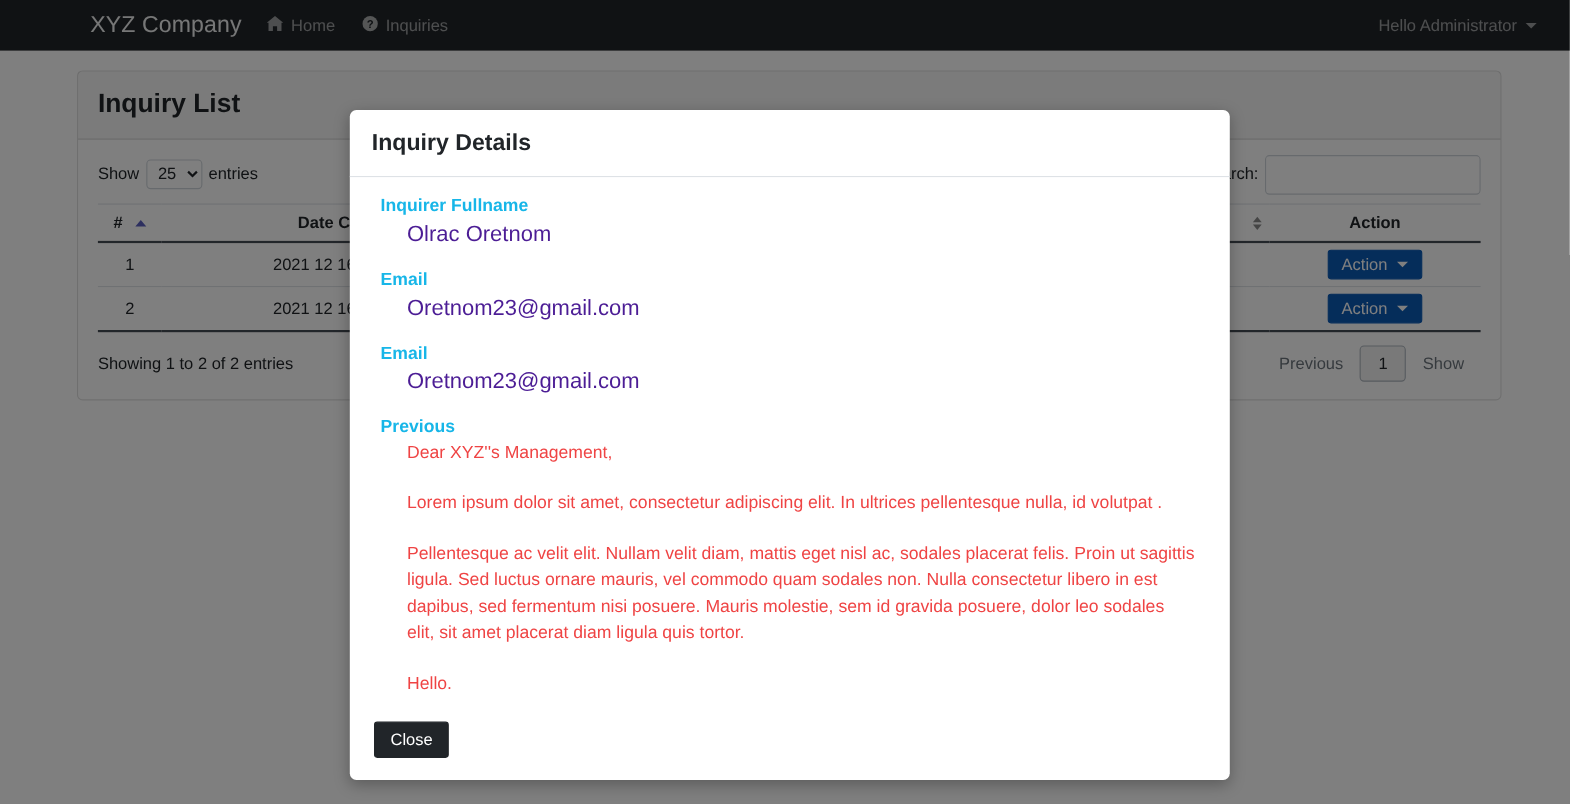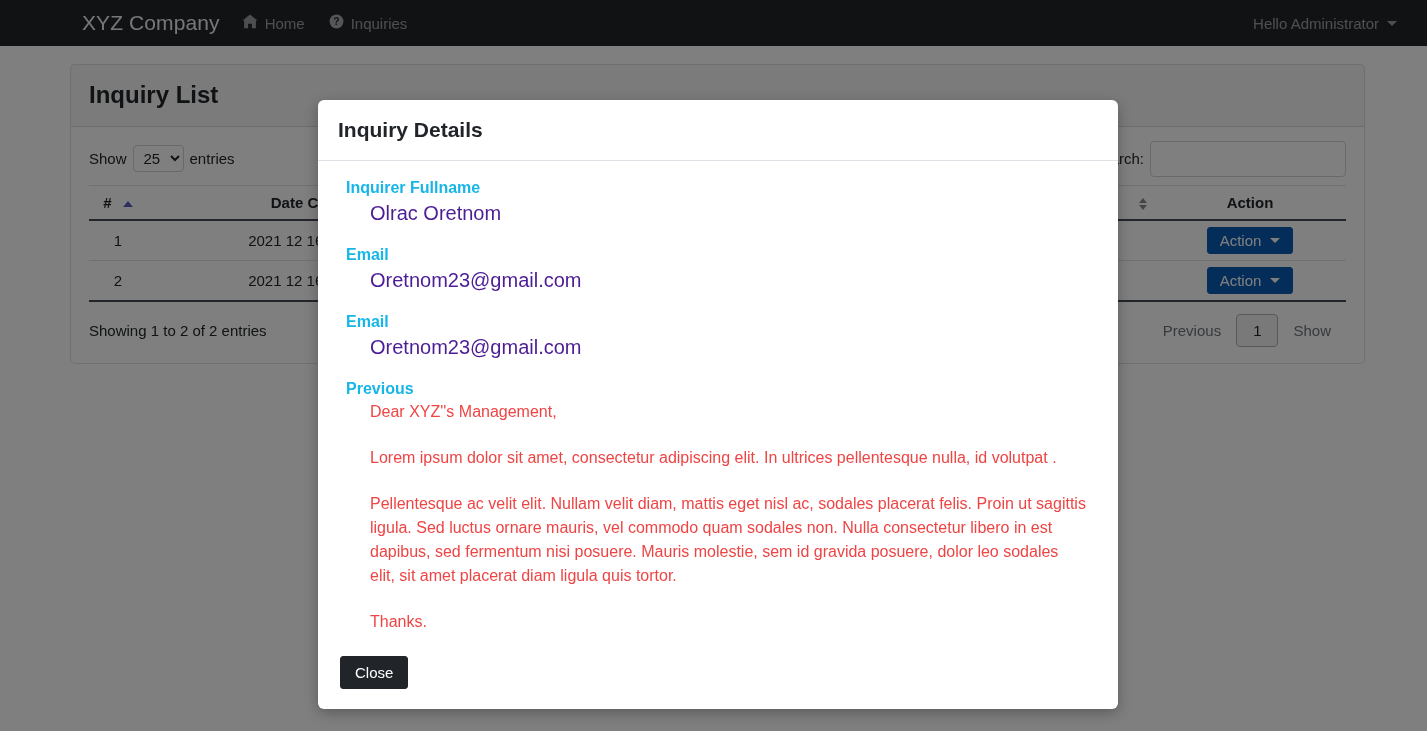--- a/index.html
+++ b/index.html
@@ -406,21 +406,21 @@
       <p class="field-label">Email</p>
       <p class="field-value">Oretnom23@gmail.com</p>
     </div>
 
     <div class="field-group">
       <p class="field-label">Previous</p>
       <div class="inquiry-body">
         <p>Dear XYZ''s Management,</p>
         <p>Lorem ipsum dolor sit amet, consectetur adipiscing elit. In ultrices pellentesque nulla, id volutpat .</p>
         <p>Pellentesque ac velit elit. Nullam velit diam, mattis eget nisl ac, sodales placerat felis. Proin ut sagittis ligula. Sed luctus ornare mauris, vel commodo quam sodales non. Nulla consectetur libero in est dapibus, sed fermentum nisi posuere. Mauris molestie, sem id gravida posuere, dolor leo sodales elit, sit amet placerat diam ligula quis tortor.</p>
-        <p>Thanks.</p>
+        <p>Hello.</p>
       </div>
     </div>
 
   </div>
 
   <div class="modal-footer">
     <button class="btn-close-modal">Close</button>
   </div>
 </div>
 

